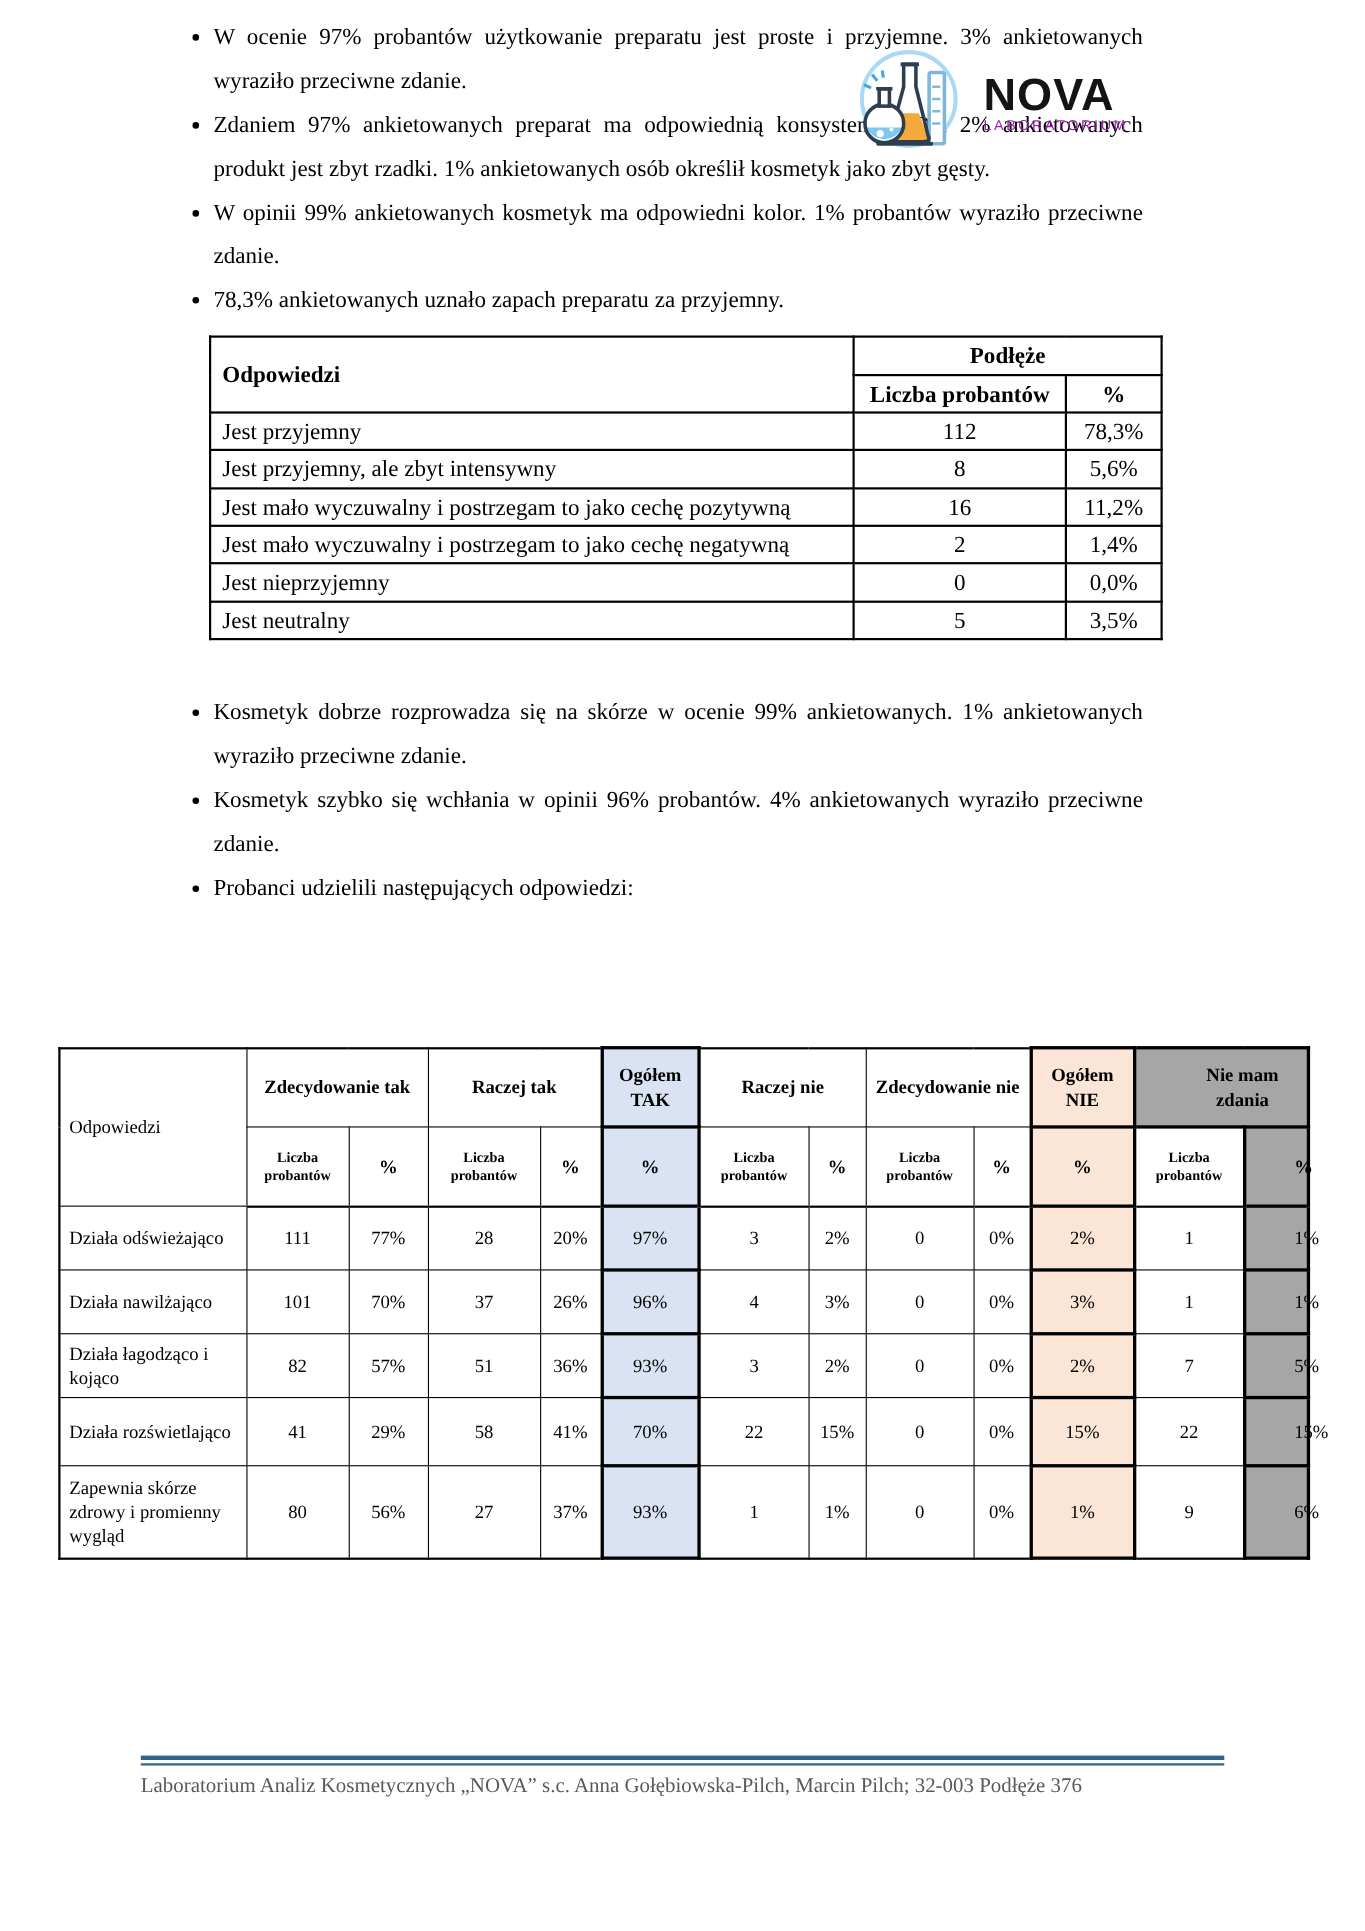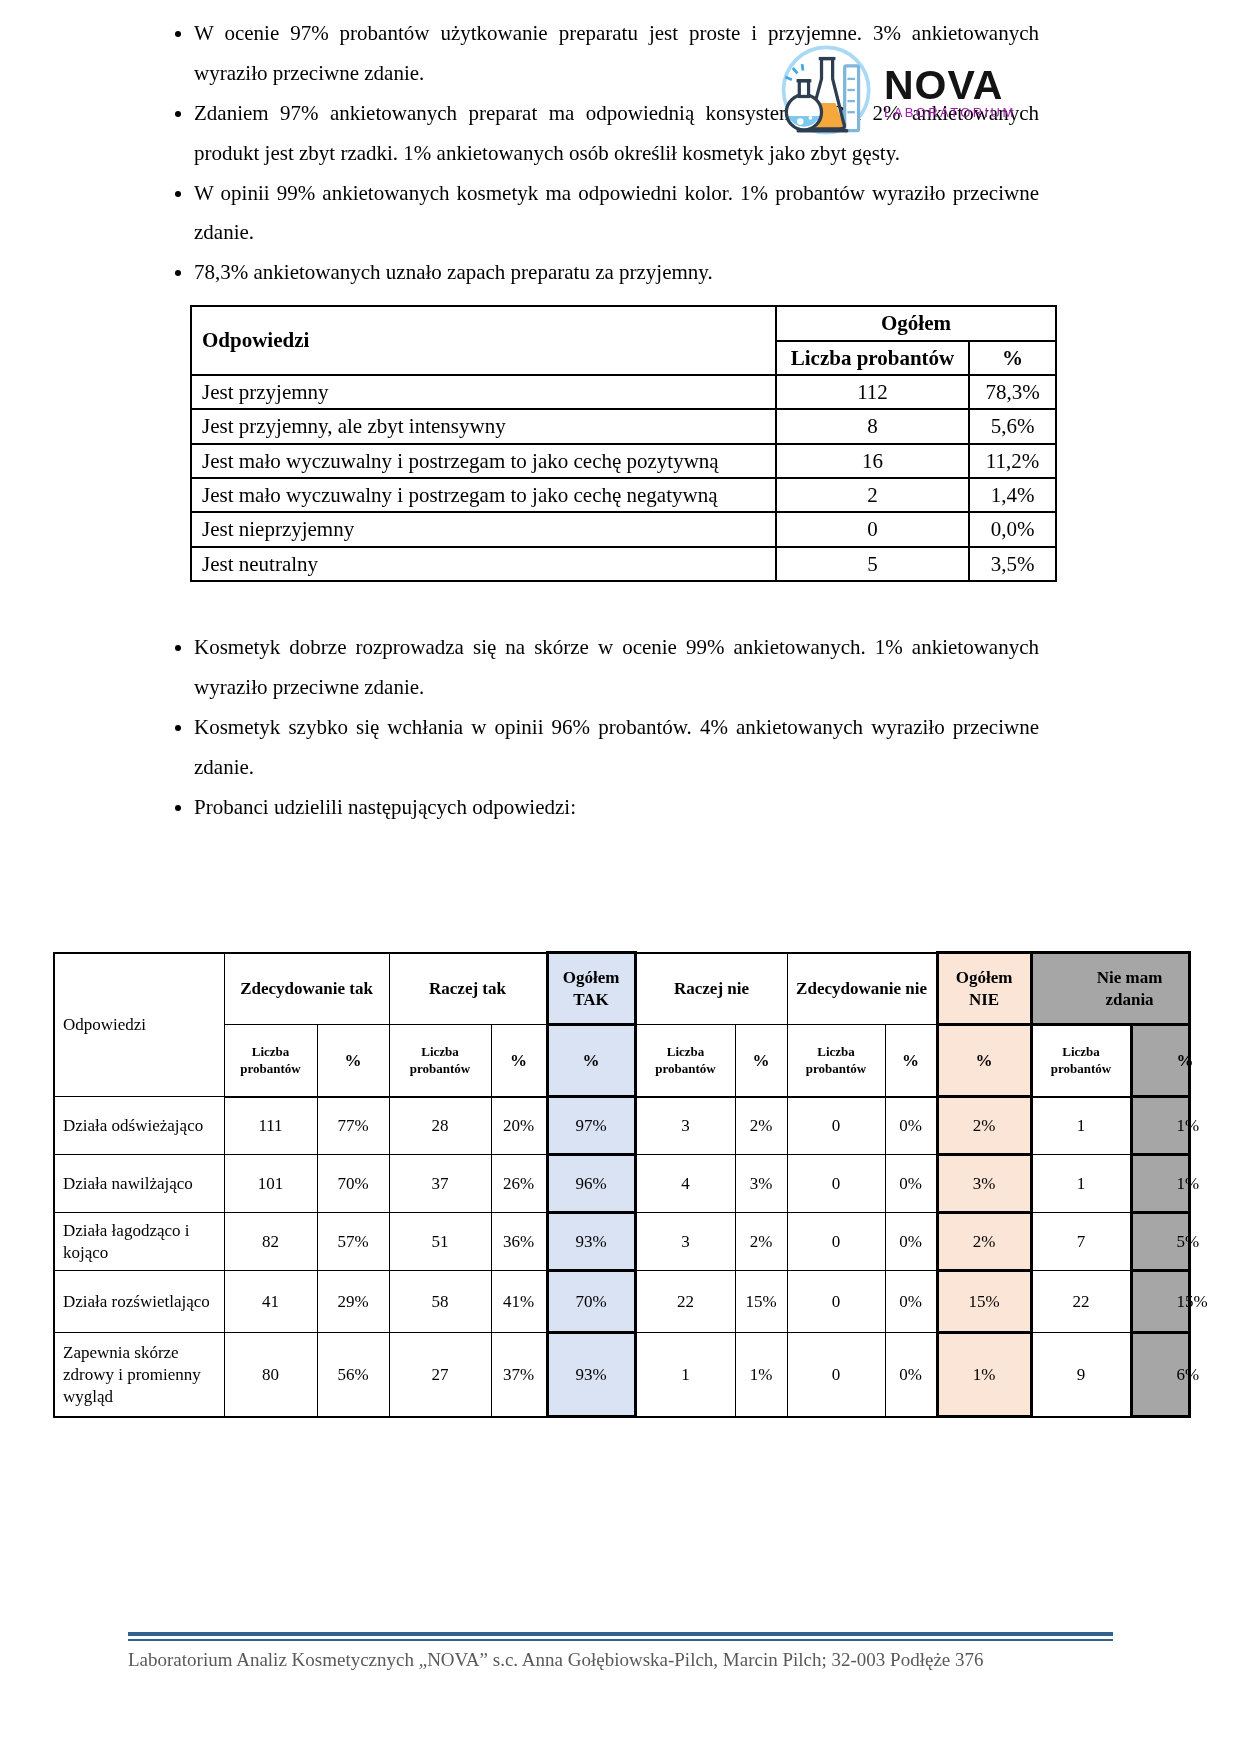--- a/index.html
+++ b/index.html
@@ -13,21 +13,21 @@
   html,body{margin:0;padding:0;background:#ffffff;}
   .page{
     position:relative;
     width:1241px;height:1755px;
     background:#fff;
     font-family:"Liberation Serif","DejaVu Serif",serif;
     color:#000;
     overflow:hidden;
   }
   
-  .logo{position:absolute;top:40px;left:772px;display:flex;align-items:center;}
+  .logo{position:absolute;top:40px;left:772px;display:flex;align-items:center;gap:10px;}
   .logo-text{display:flex;flex-direction:column;line-height:1;}
   .logo-name{
     font-family:"Liberation Sans","DejaVu Sans",sans-serif;
     font-weight:800;font-size:41px;color:#141414;letter-spacing:1px;
   }
   .logo-sub{
     font-family:"Liberation Sans","DejaVu Sans",sans-serif;
     font-size:13px;color:#a21caf;letter-spacing:2.4px;margin-top:0;
   }
   
@@ -78,21 +78,21 @@
   table.t2 tbody tr:nth-child(5){height:84px;}
   table.t2 th{font-weight:bold;}
   table.t2 .small{font-size:13px;}
   table.t2 .lbl{text-align:left;padding-left:8px;font-weight:normal;}
   table.t2 th.answers{vertical-align:middle;}
   table.t2 .hl-tak{background:var(--og-tak-bg);border:3px solid #000;}
   table.t2 .hl-nie{background:var(--og-nie-bg);border:3px solid #000;}
   table.t2 .gray{background:var(--nmz-bg);border:3px solid #000;padding-left:44px;}
   table.t2 .nmz-l{border-right:1px solid #000;}
   
-  .footer{position:absolute;top:1632px;left:128px;width:985px;}
+  .footer{position:absolute;top:1596px;left:128px;width:985px;}
   .footer-rule{height:3px;border-top:4px solid var(--footer-rule);border-bottom:2px solid var(--footer-rule);}
   .footer-text{
     margin-top:6px;font-size:19px;color:var(--footer-text);line-height:1.35;
   }
   .footer-line2{display:flex;justify-content:space-between;align-items:baseline;}
   .page-num{color:var(--page-number);font-size:19px;}
 </style>
 </head>
 <body>
 
@@ -144,21 +144,21 @@
 
   <table class="t1">
     <colgroup>
         <col style="width:585px">
         <col style="width:193px">
         <col style="width:87px">
       </colgroup>
     <thead>
       <tr>
         <th class="lbl" rowspan="2">Odpowiedzi</th>
-        <th colspan="2">Ogółem</th>
+        <th colspan="2">Podłęże</th>
       </tr>
       <tr>
         <th>Liczba probantów</th>
         <th>%</th>
       </tr>
     </thead>
     <tbody>
       <tr>
         <td class="lbl">Jest przyjemny</td>
         <td>112</td>

